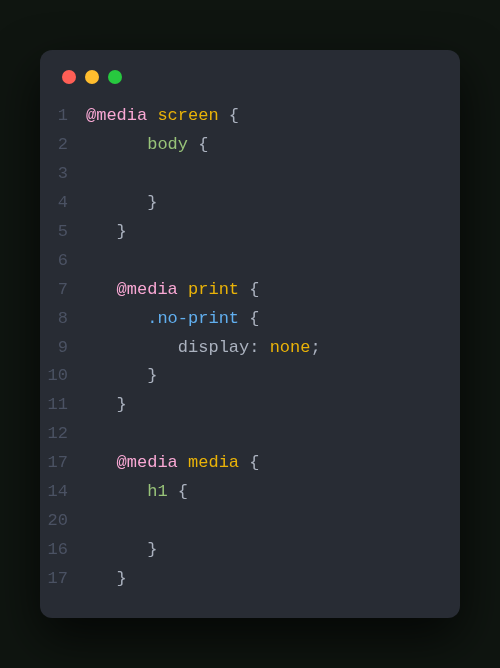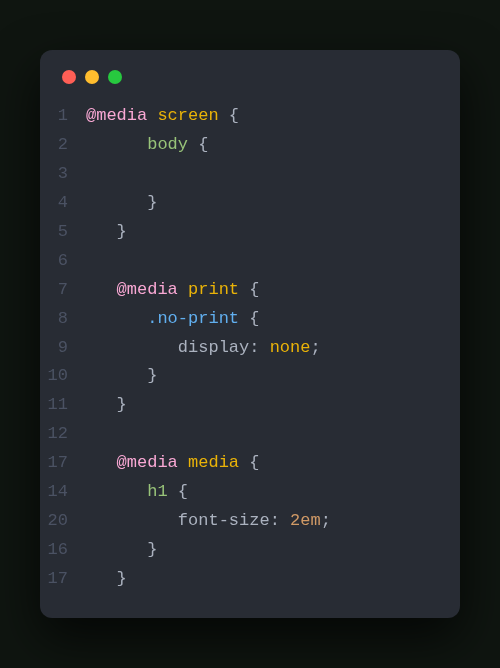--- a/index.html
+++ b/index.html
@@ -123,21 +123,20 @@
       <div class="line">
         <div class="gutter">17</div>
         <div class="code"><span>   </span><span class="tok-keyword">@media</span><span> </span><span class="tok-ident">media</span><span> </span><span class="tok-brace">{</span></div>
       </div>
       <div class="line">
         <div class="gutter">14</div>
         <div class="code"><span>      </span><span class="tok-tag">h1</span><span> </span><span class="tok-brace">{</span></div>
       </div>
       <div class="line">
         <div class="gutter">20</div>
-        <div class="code"><span>         </span><span class="tok-prop">font-size</span><span class="tok-punct">:</span><span> </span><span class="tok-value">2em</span><span class="tok-punct">;</span></div>
       </div>
       <div class="line">
         <div class="gutter">16</div>
         <div class="code"><span>      </span><span class="tok-brace">}</span></div>
       </div>
       <div class="line">
         <div class="gutter">17</div>
         <div class="code"><span>   </span><span class="tok-brace">}</span></div>
       </div>
     </div>

